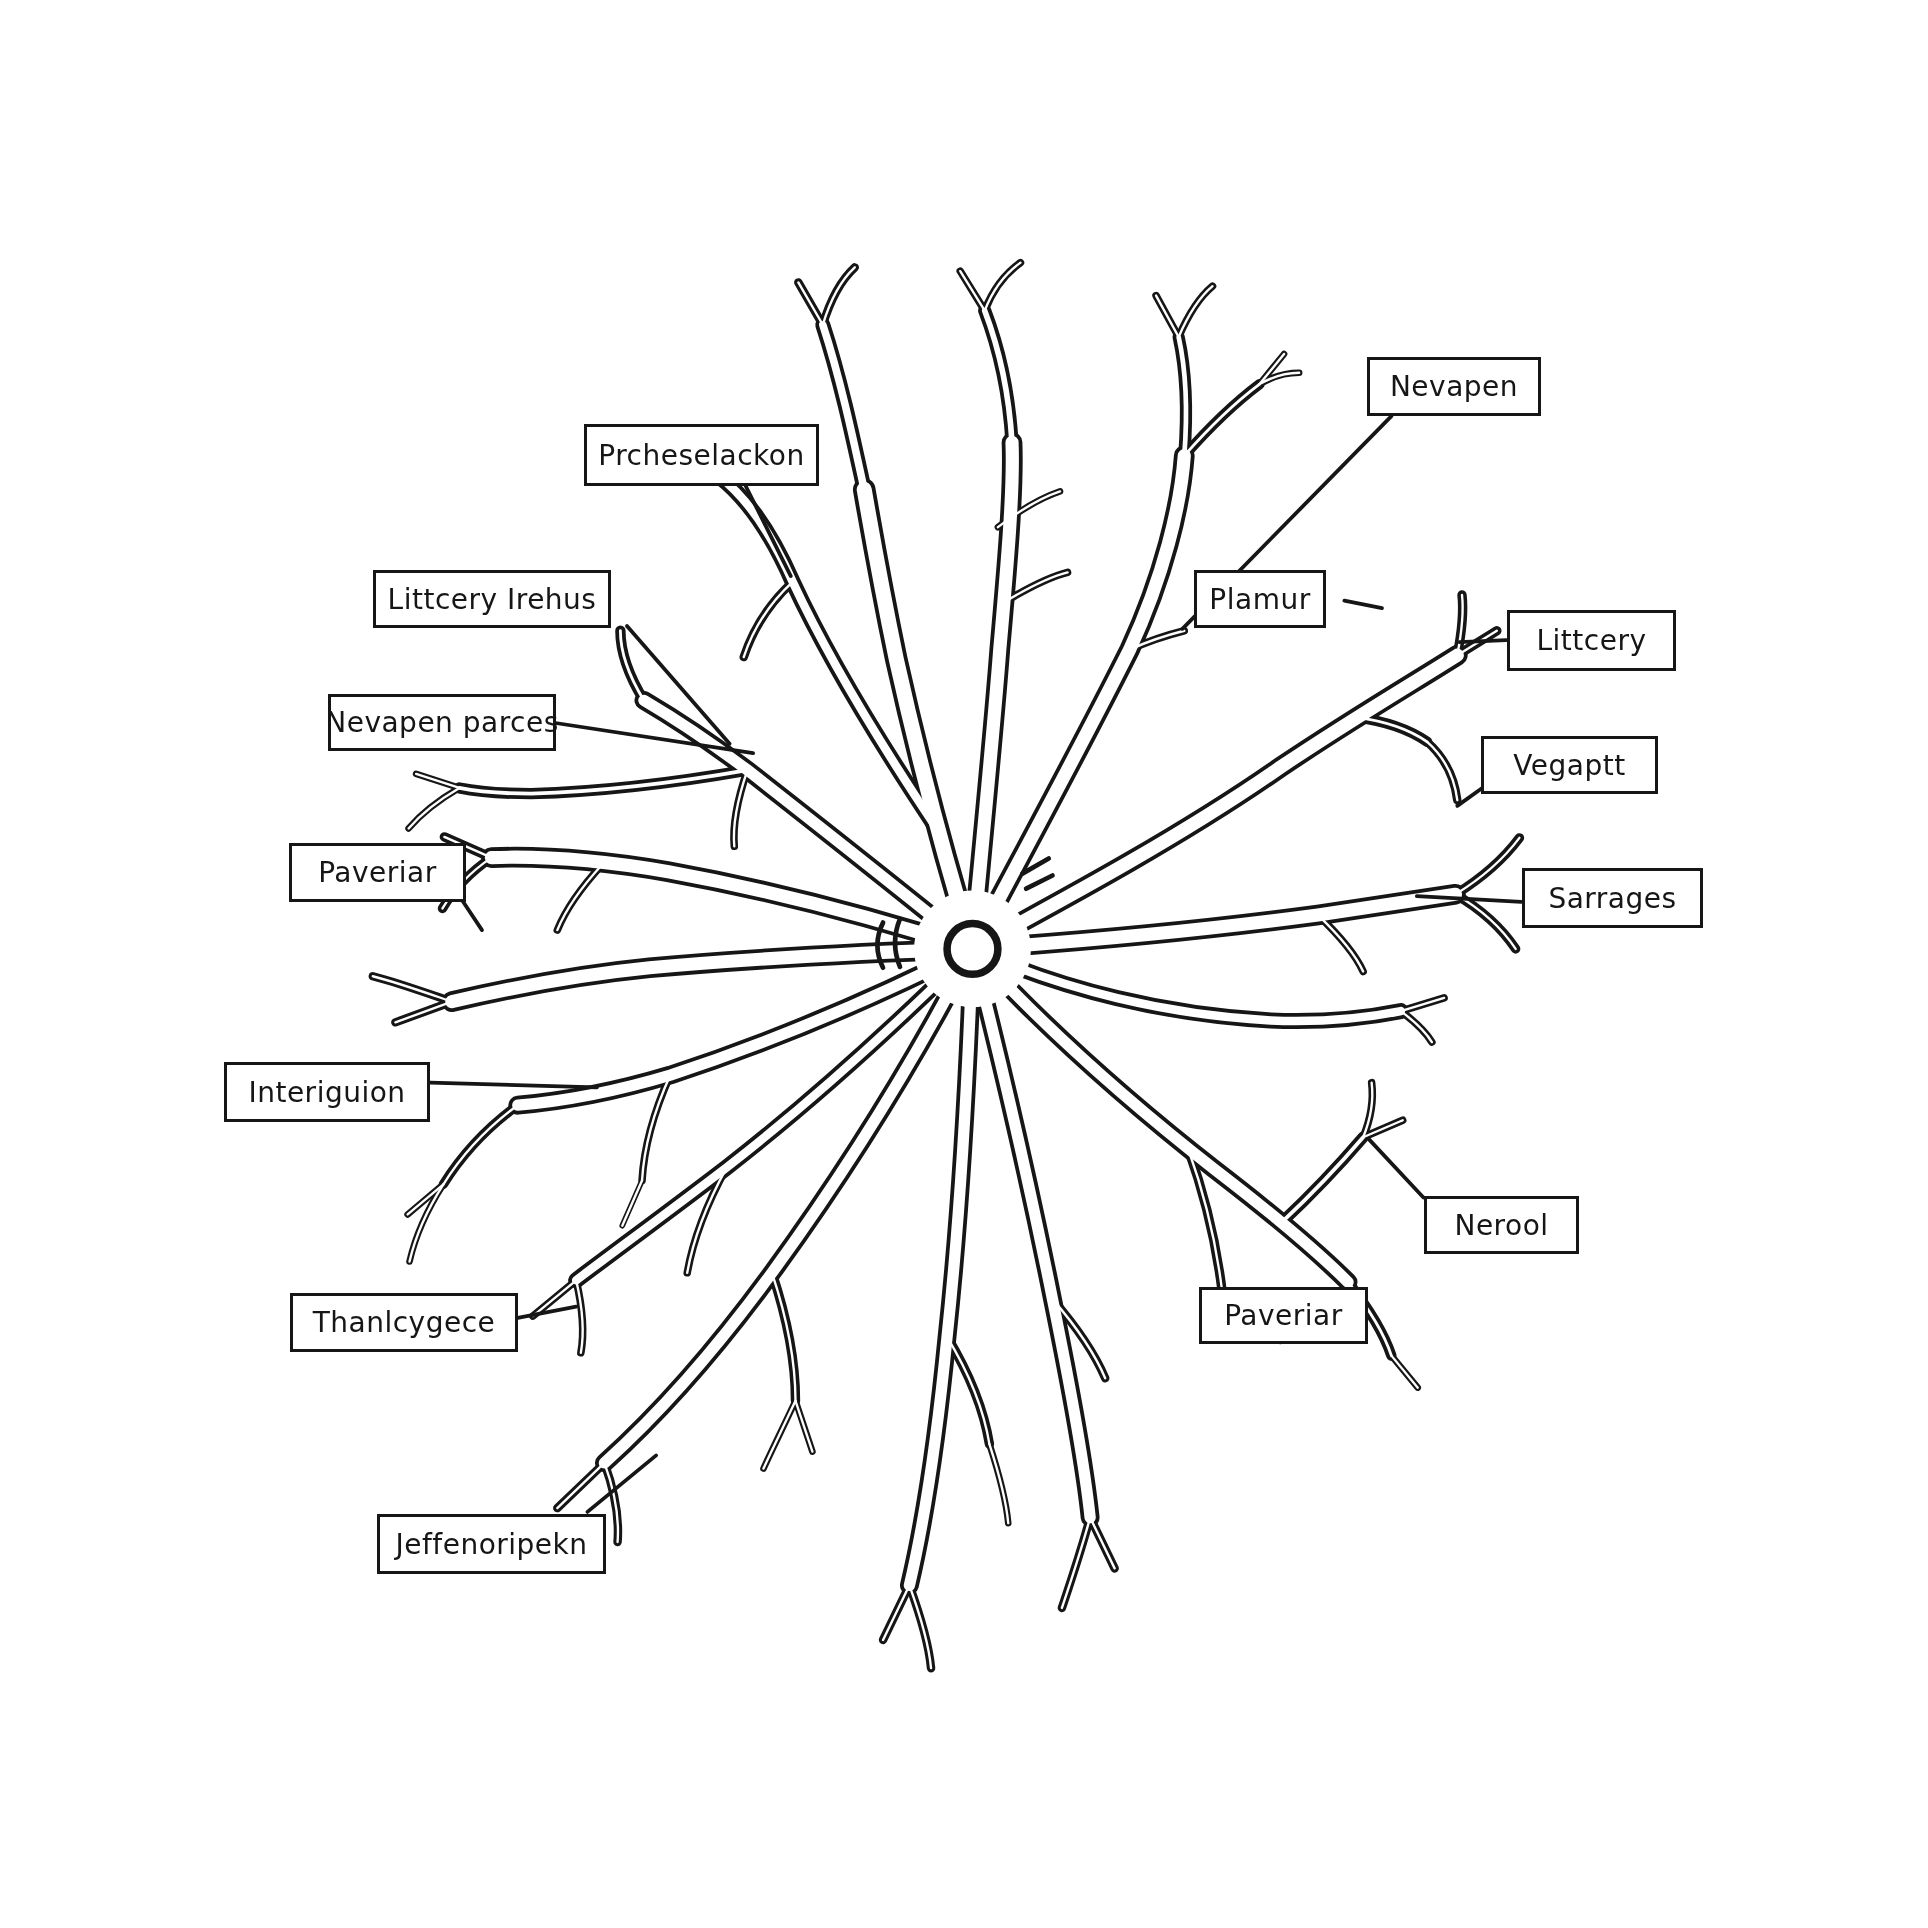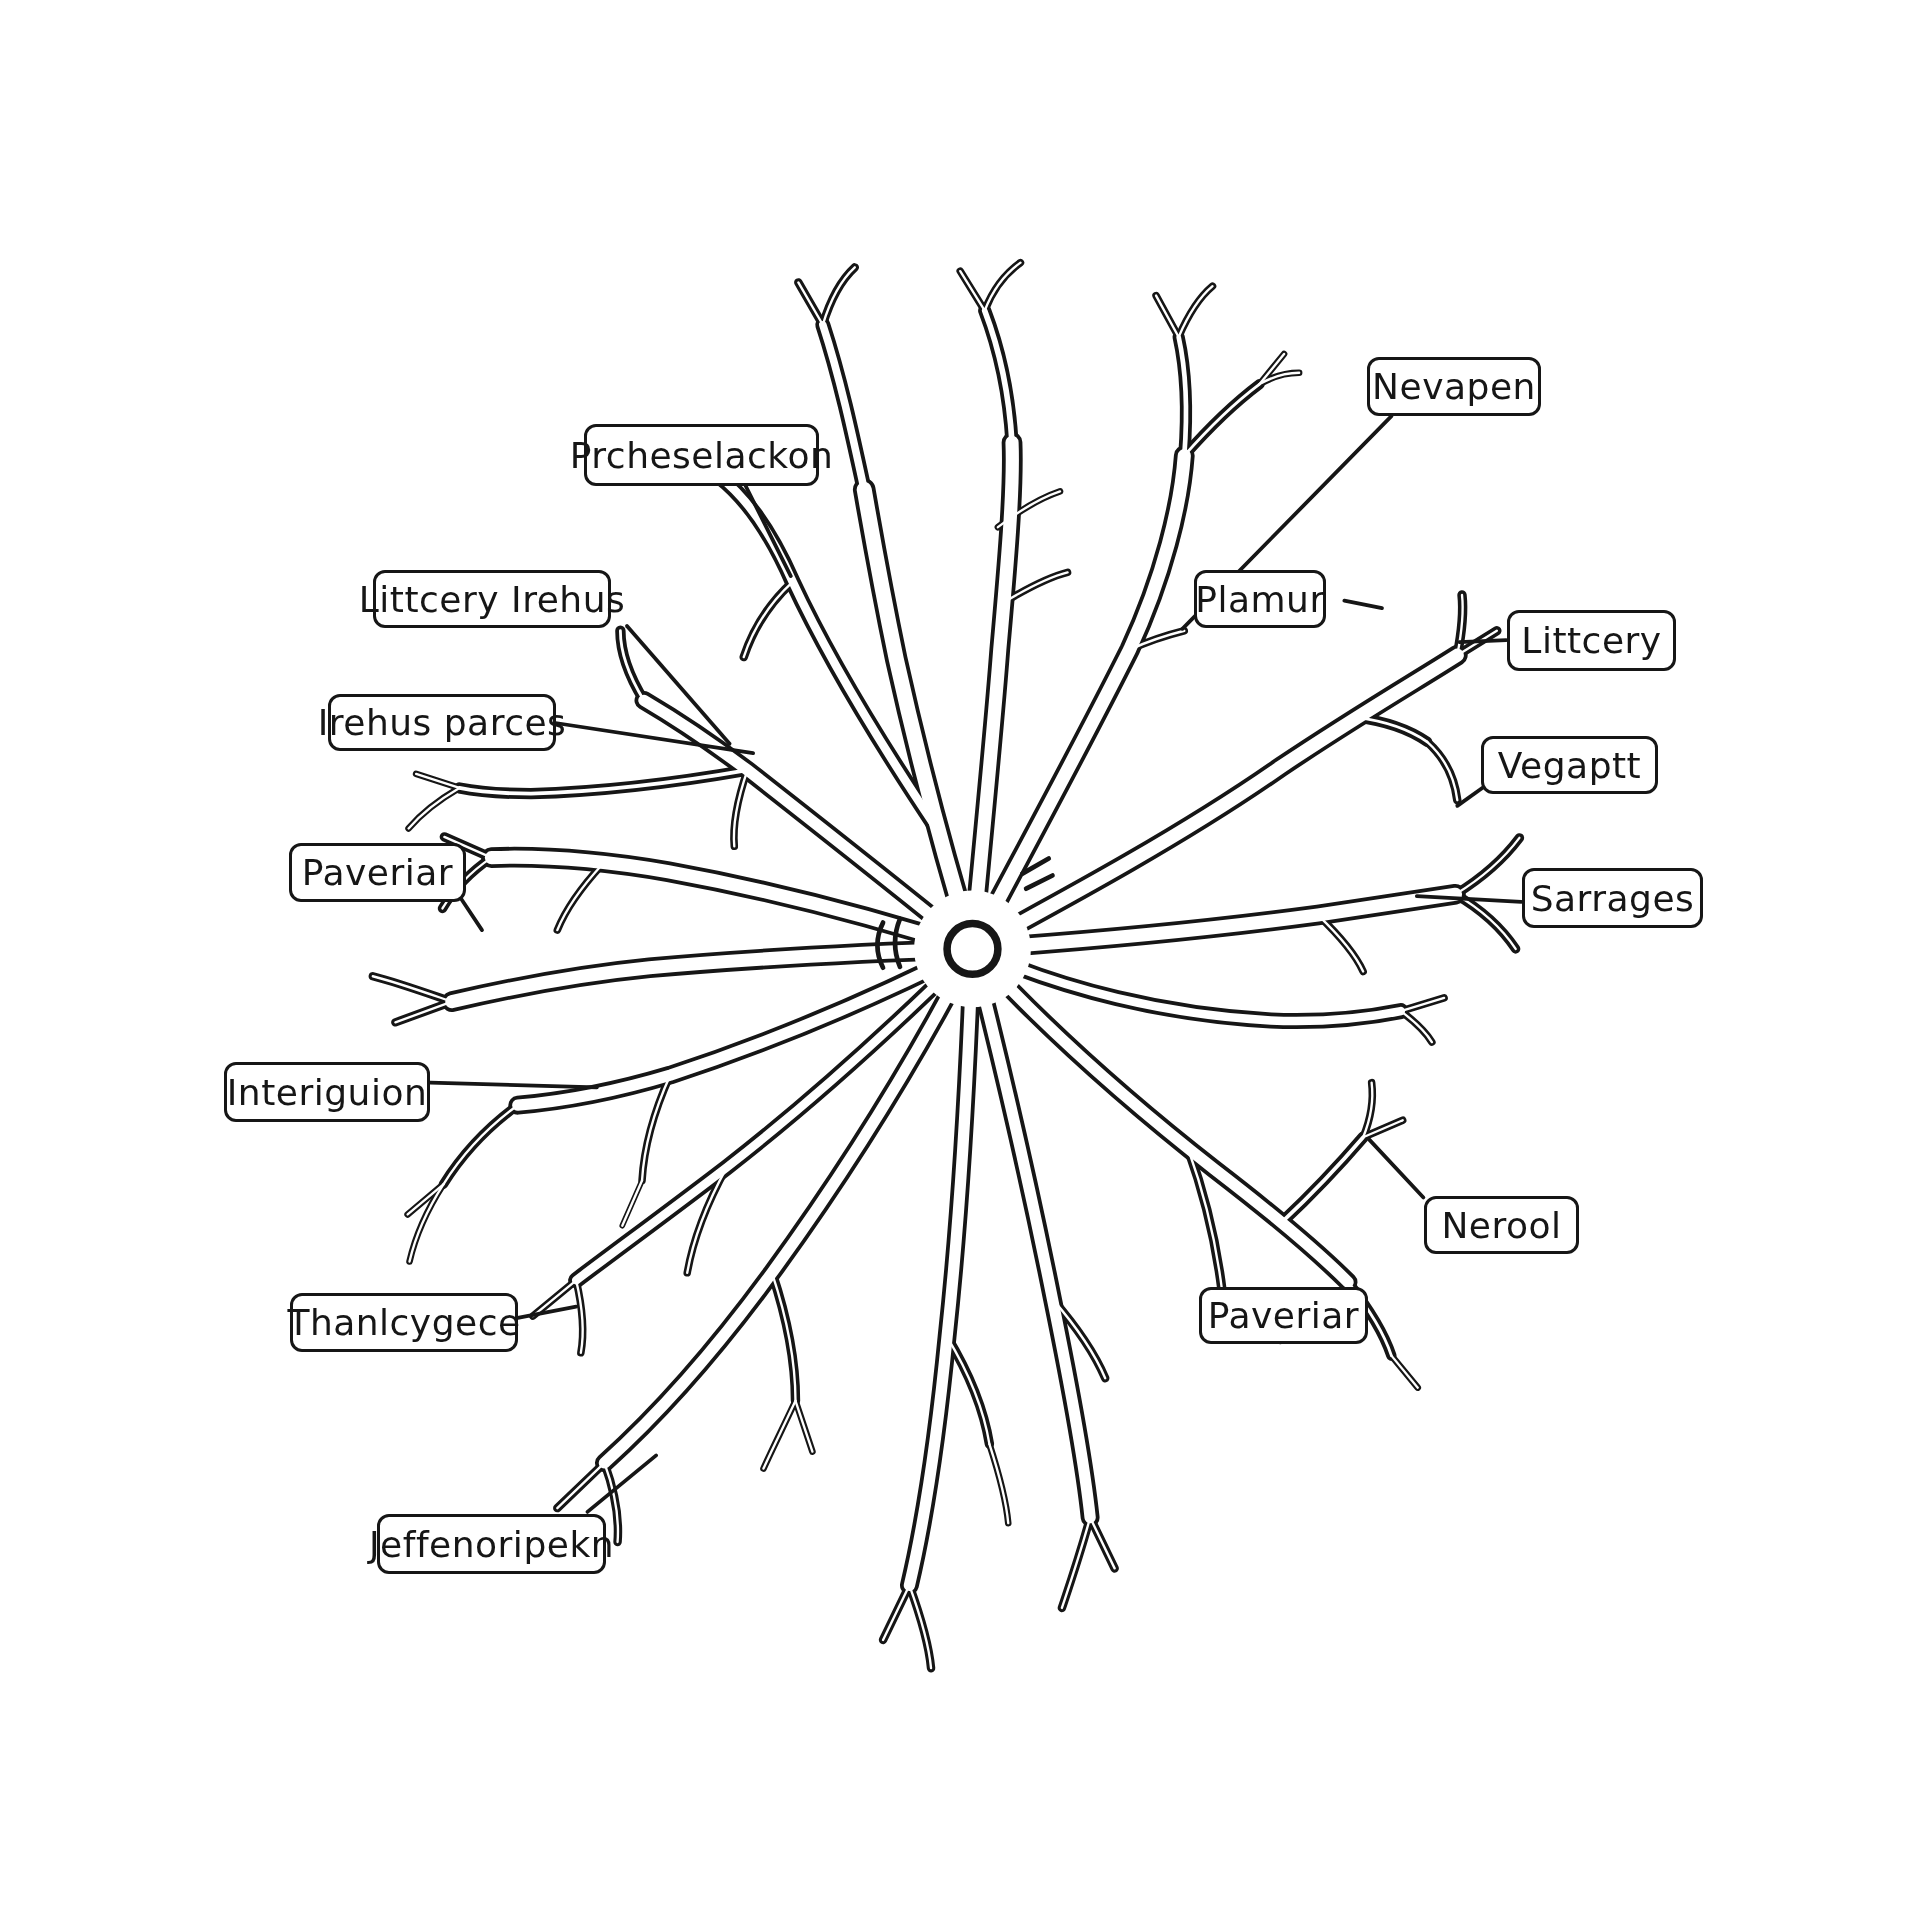--- a/index.html
+++ b/index.html
@@ -9,24 +9,24 @@
     background:#ffffff;
     overflow:hidden;
     font-family:"DejaVu Sans","Liberation Sans",sans-serif;
   }
   #neuron-svg{position:absolute;left:0;top:0;width:1928px;height:1928px;}
   .label{
     position:absolute;
     display:flex;align-items:center;justify-content:center;
     background:#ffffff;
     border:3.8px solid #161616;
-    border-radius:12px;
+    border-radius:0;
     box-sizing:border-box;
     color:#161616;
-    font-size:36px;
+    font-size:28px;
     letter-spacing:0.5px;
     white-space:nowrap;
     z-index:5;
   }
 </style>
 </head>
 <body>
 
 <div id="stage">
 
@@ -250,21 +250,21 @@
       <line x1="1600" y1="680" x2="1550" y2="682" stroke-width="4"></line>
       <line x1="1576" y1="836" x2="1548" y2="856" stroke-width="4"></line>
       <line x1="1616" y1="958" x2="1505" y2="952" stroke-width="4"></line>
       <line x1="1512" y1="1272" x2="1454" y2="1210" stroke-width="4"></line>
       <path d="M 1360 1426 L 1360 1398 L 1290 1398" stroke-width="4"></path>
     </g>
   </svg>
 
   <div class="label" style="left:584px;top:424px;width:235px;height:62px">Prcheselackon</div>
   <div class="label" style="left:373px;top:570px;width:238px;height:58px">Littcery Irehus</div>
-  <div class="label" style="left:328px;top:694px;width:228px;height:57px">Irehus parces</div>
+  <div class="label" style="left:328px;top:694px;width:228px;height:57px">Nevapen parces</div>
   <div class="label" style="left:289px;top:843px;width:177px;height:59px">Paveriar</div>
   <div class="label" style="left:224px;top:1062px;width:206px;height:60px">Interiguion</div>
   <div class="label" style="left:290px;top:1293px;width:228px;height:59px">Thanlcygece</div>
   <div class="label" style="left:377px;top:1514px;width:229px;height:60px">Jeffenoripekn</div>
   <div class="label" style="left:1367px;top:357px;width:174px;height:59px">Nevapen</div>
   <div class="label" style="left:1194px;top:570px;width:132px;height:58px">Plamur</div>
   <div class="label" style="left:1507px;top:610px;width:169px;height:61px">Littcery</div>
   <div class="label" style="left:1481px;top:736px;width:177px;height:58px">Vegaptt</div>
   <div class="label" style="left:1522px;top:868px;width:181px;height:60px">Sarrages</div>
   <div class="label" style="left:1424px;top:1196px;width:155px;height:58px">Nerool</div>

